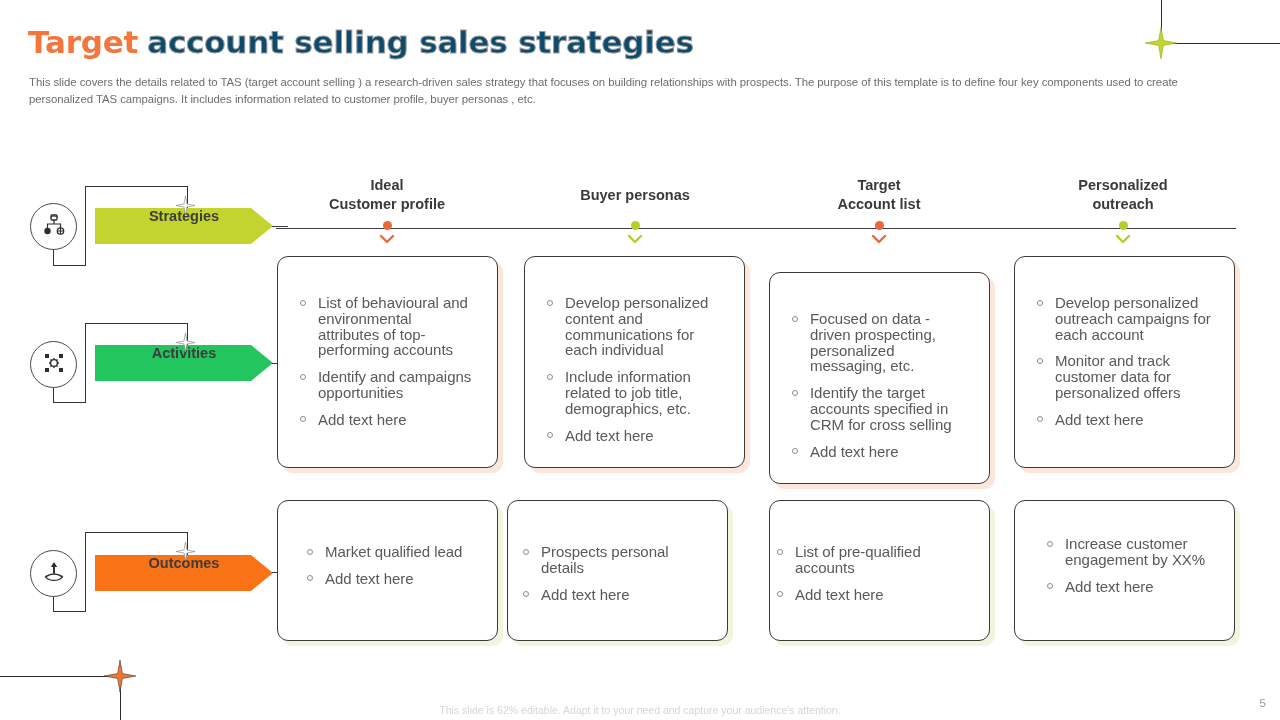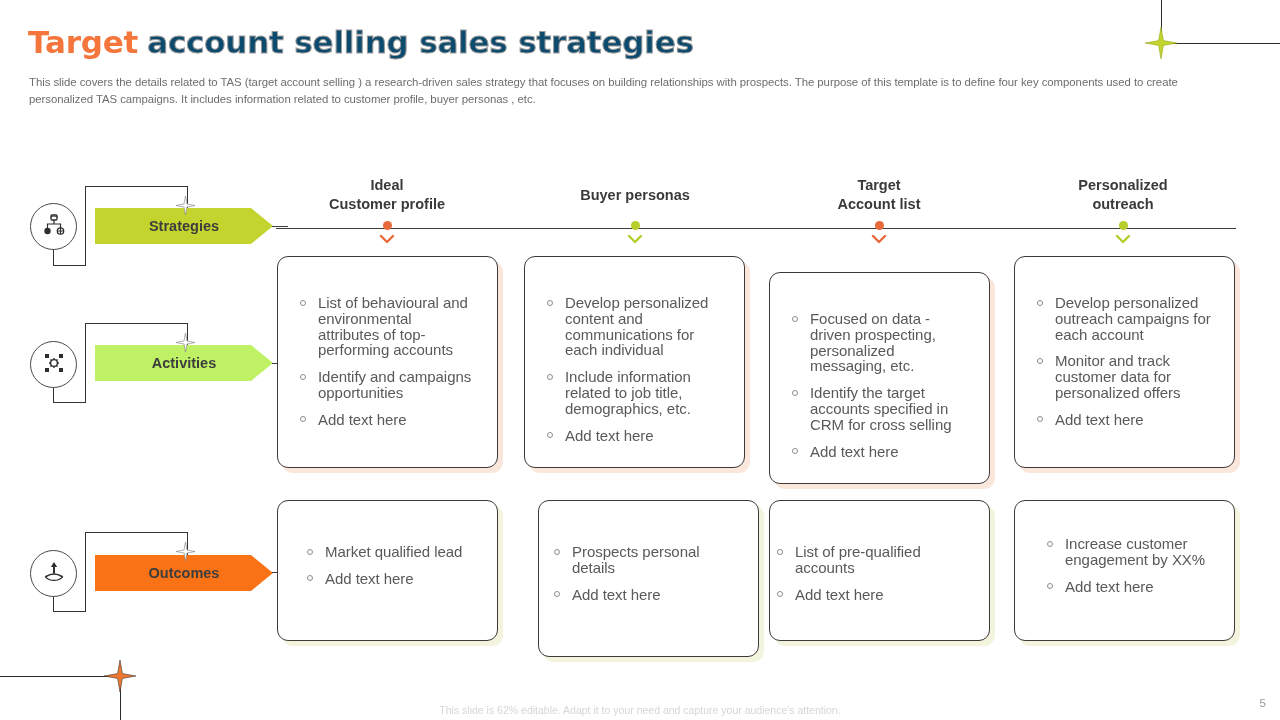--- a/index.html
+++ b/index.html
@@ -52,21 +52,21 @@
   .rail-circle {
     position:absolute; width:47px; height:47px; border-radius:50%;
     border:1.4px solid #4a4a4a; background:#fff;
     display:flex; align-items:center; justify-content:center;
   }
   .rail-bracket { position:absolute; }
   .rail-bracket div { position:absolute; background:#333; }
 
   .chevron-band {
     position:absolute; height:36px; width:178px;
-    display:flex; align-items:center; justify-content:center;
+    display:flex; align-items:flex-start; justify-content:center;
     color:#3d3d3d; font-size:14.5px; font-weight:700;
     clip-path: polygon(0 0, calc(100% - 22px) 0, 100% 50%, calc(100% - 22px) 100%, 0 100%);
   }
   .chevron-connector { position:absolute; height:1px; background:#3d3d3d; }
   .band-sparkle { position:absolute; }
 
   
   .card {
     position:absolute; background:#fff; border-radius:11px;
   }
@@ -209,21 +209,21 @@
           <path d="M13 9.6 v-1.6 M13 16.4 v1.6 M9.6 13 h-1.6 M16.4 13 h1.6"></path>
           <path d="M10.6 10.6 l-1.1 -1.1 M15.4 10.6 l1.1 -1.1 M10.6 15.4 l-1.1 1.1 M15.4 15.4 l1.1 1.1"></path>
         </g>
         <rect x="4" y="4" width="4" height="4" fill="#2e2e2e"></rect>
         <rect x="18" y="4" width="4" height="4" fill="#2e2e2e"></rect>
         <rect x="4" y="18" width="4" height="4" fill="#2e2e2e"></rect>
         <rect x="18" y="18" width="4" height="4" fill="#2e2e2e"></rect>
       </svg>
     </span>
   </div>
-  <div class="chevron-band" style="left:95px; top:345px; background:#bef264;">
+  <div class="chevron-band" style="left:95px; top:345px; background:#22c55e;">
     <span>Activities</span>
   </div>
   <div class="band-sparkle" style="left:176px; top:333px;">
     <svg width="19" height="19" viewBox="0 0 19 19">
       <path d="M9.5 0 L11 8 L19 9.5 L11 11 L9.5 19 L8 11 L0 9.5 L8 8 Z" fill="#ffffff" stroke="#8d8d8d" stroke-width="0.7"></path>
     </svg>
   </div>
   <div class="chevron-connector" style="left:272px; top:363px; width:10px;"></div>
 
   <div class="rail-bracket" style="left:53px; top:532px; width:135px; height:80px;">
@@ -284,21 +284,21 @@
     </ul>
   </div>
 
   <div class="card outcomes" style="left:277px; top:500px; width:221px; height:141px;">
     <ul style="padding:43px 20px 0 28px;">
       <li><span class="bullet"></span><span>Market qualified  lead</span></li>
       <li><span class="bullet"></span><span>Add text here</span></li>
     </ul>
   </div>
 
-  <div class="card outcomes" style="left:538px; top:500px; width:221px; height:157px;">
+  <div class="card outcomes" style="left:507px; top:500px; width:221px; height:141px;">
     <ul style="padding:43px 14px 0 14px;">
       <li><span class="bullet"></span><span>Prospects personal details</span></li>
       <li><span class="bullet"></span><span>Add text here</span></li>
     </ul>
   </div>
 
   <div class="card outcomes" style="left:769px; top:500px; width:221px; height:141px;">
     <ul style="padding:43px 8px 0 6px;">
       <li><span class="bullet"></span><span>List of pre-qualified  accounts</span></li>
       <li><span class="bullet"></span><span>Add text here</span></li>

